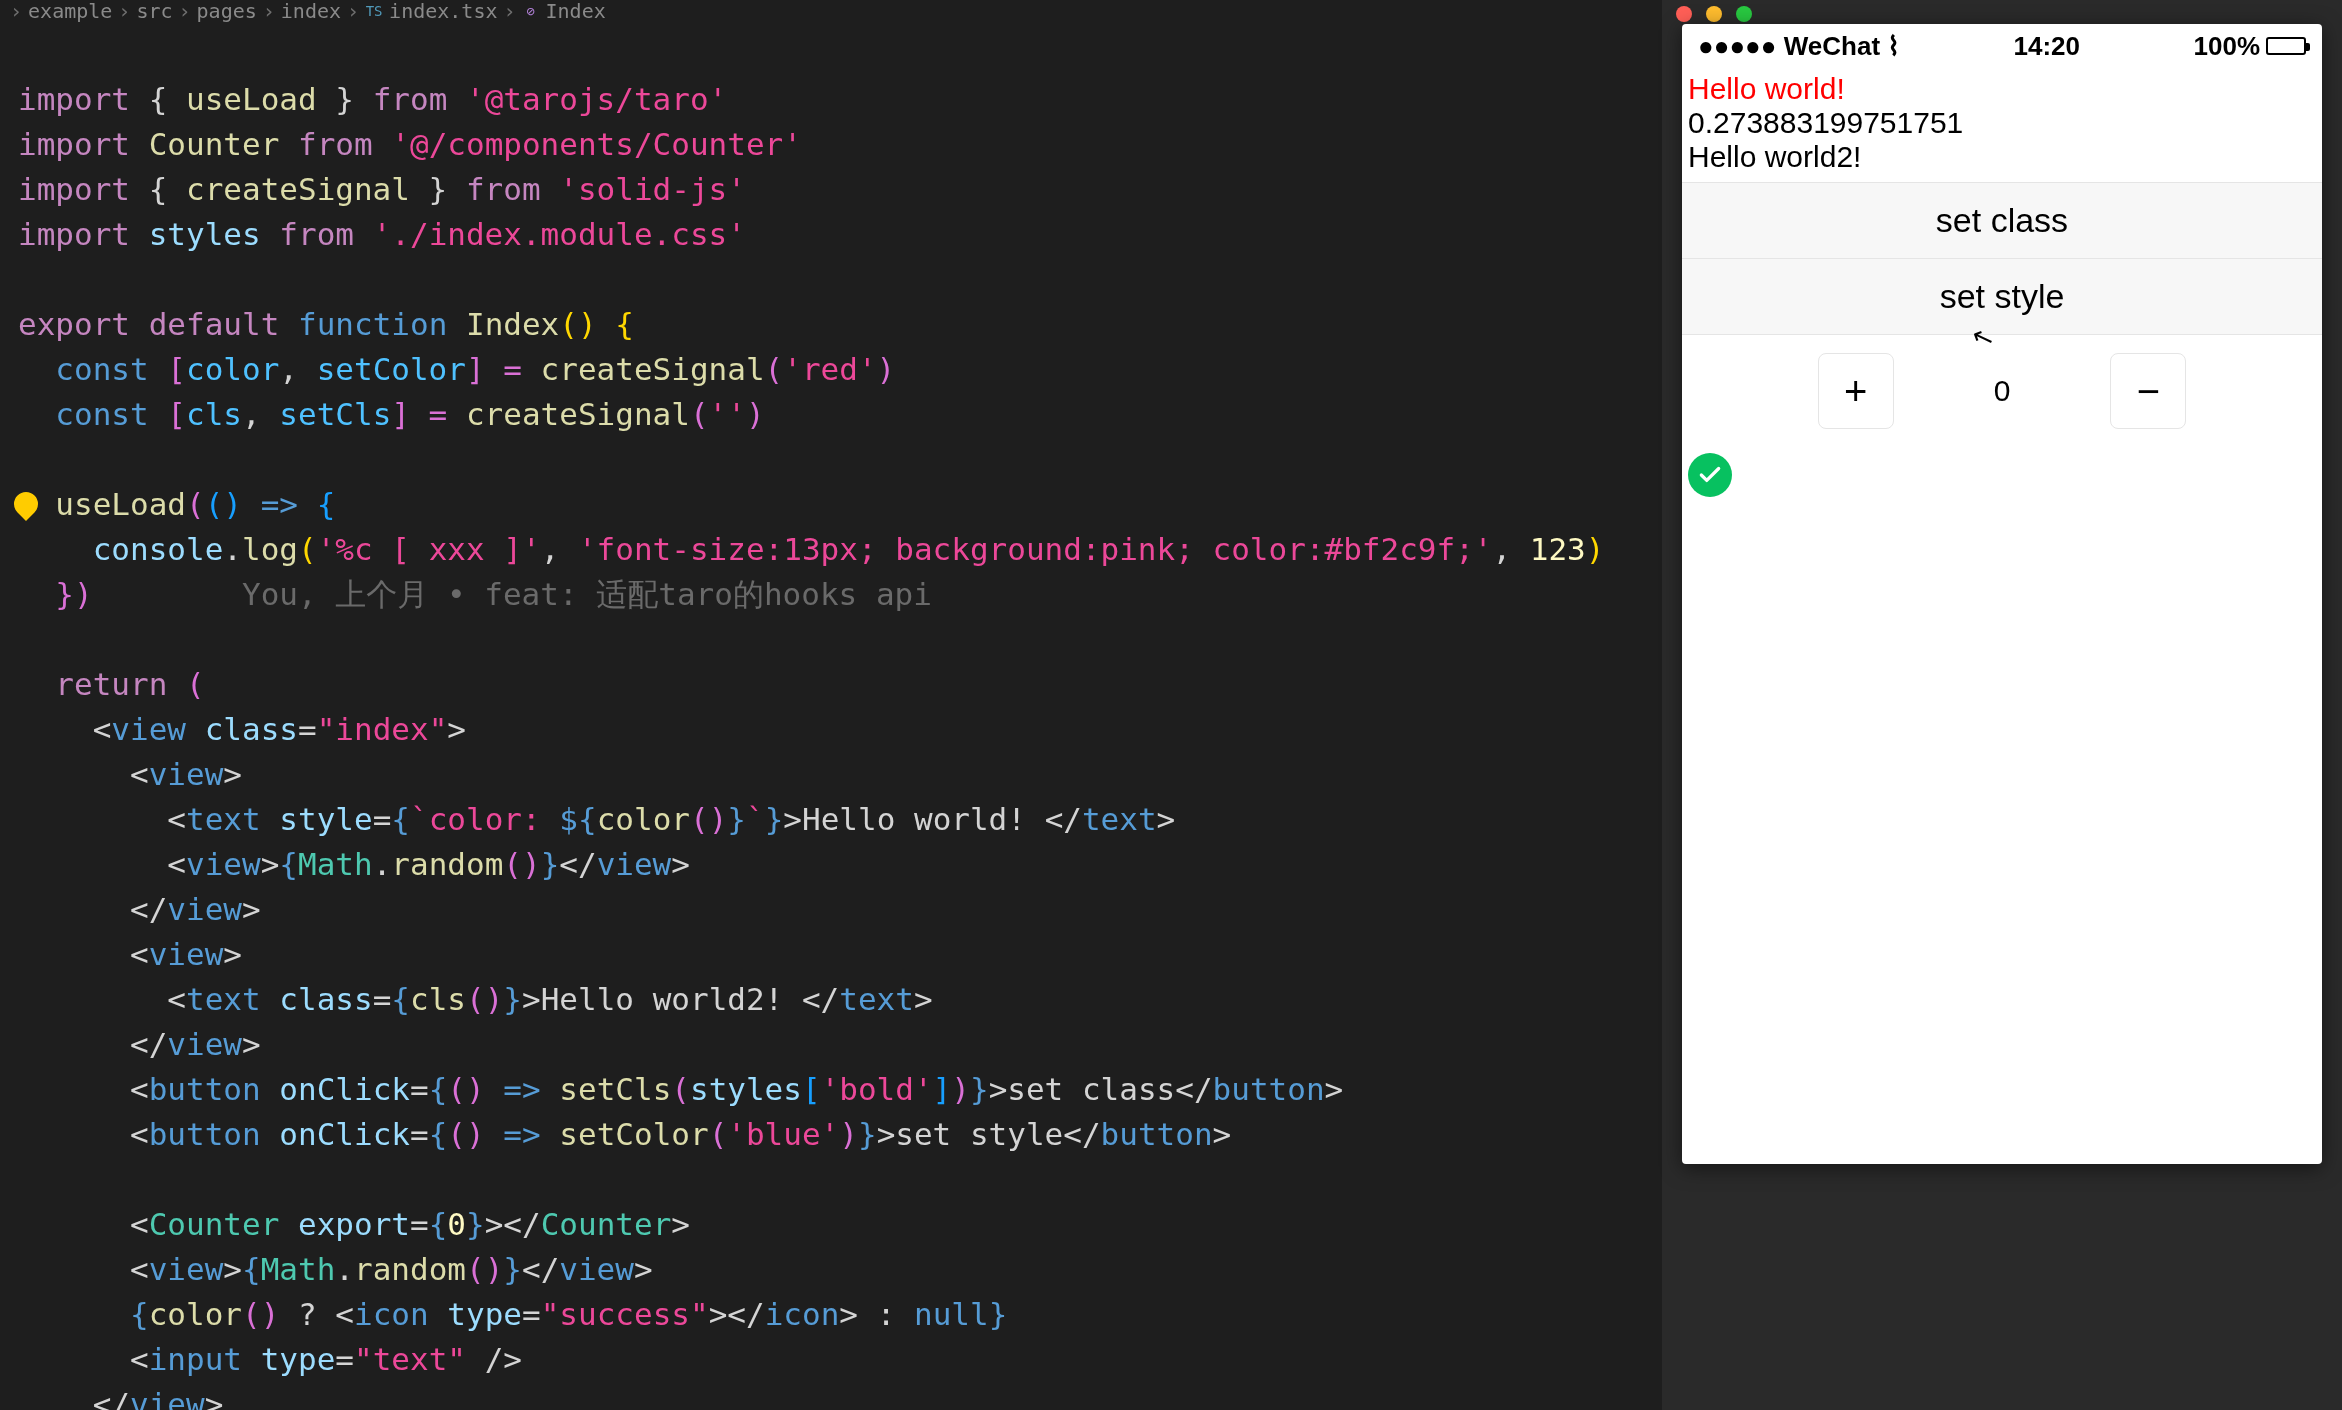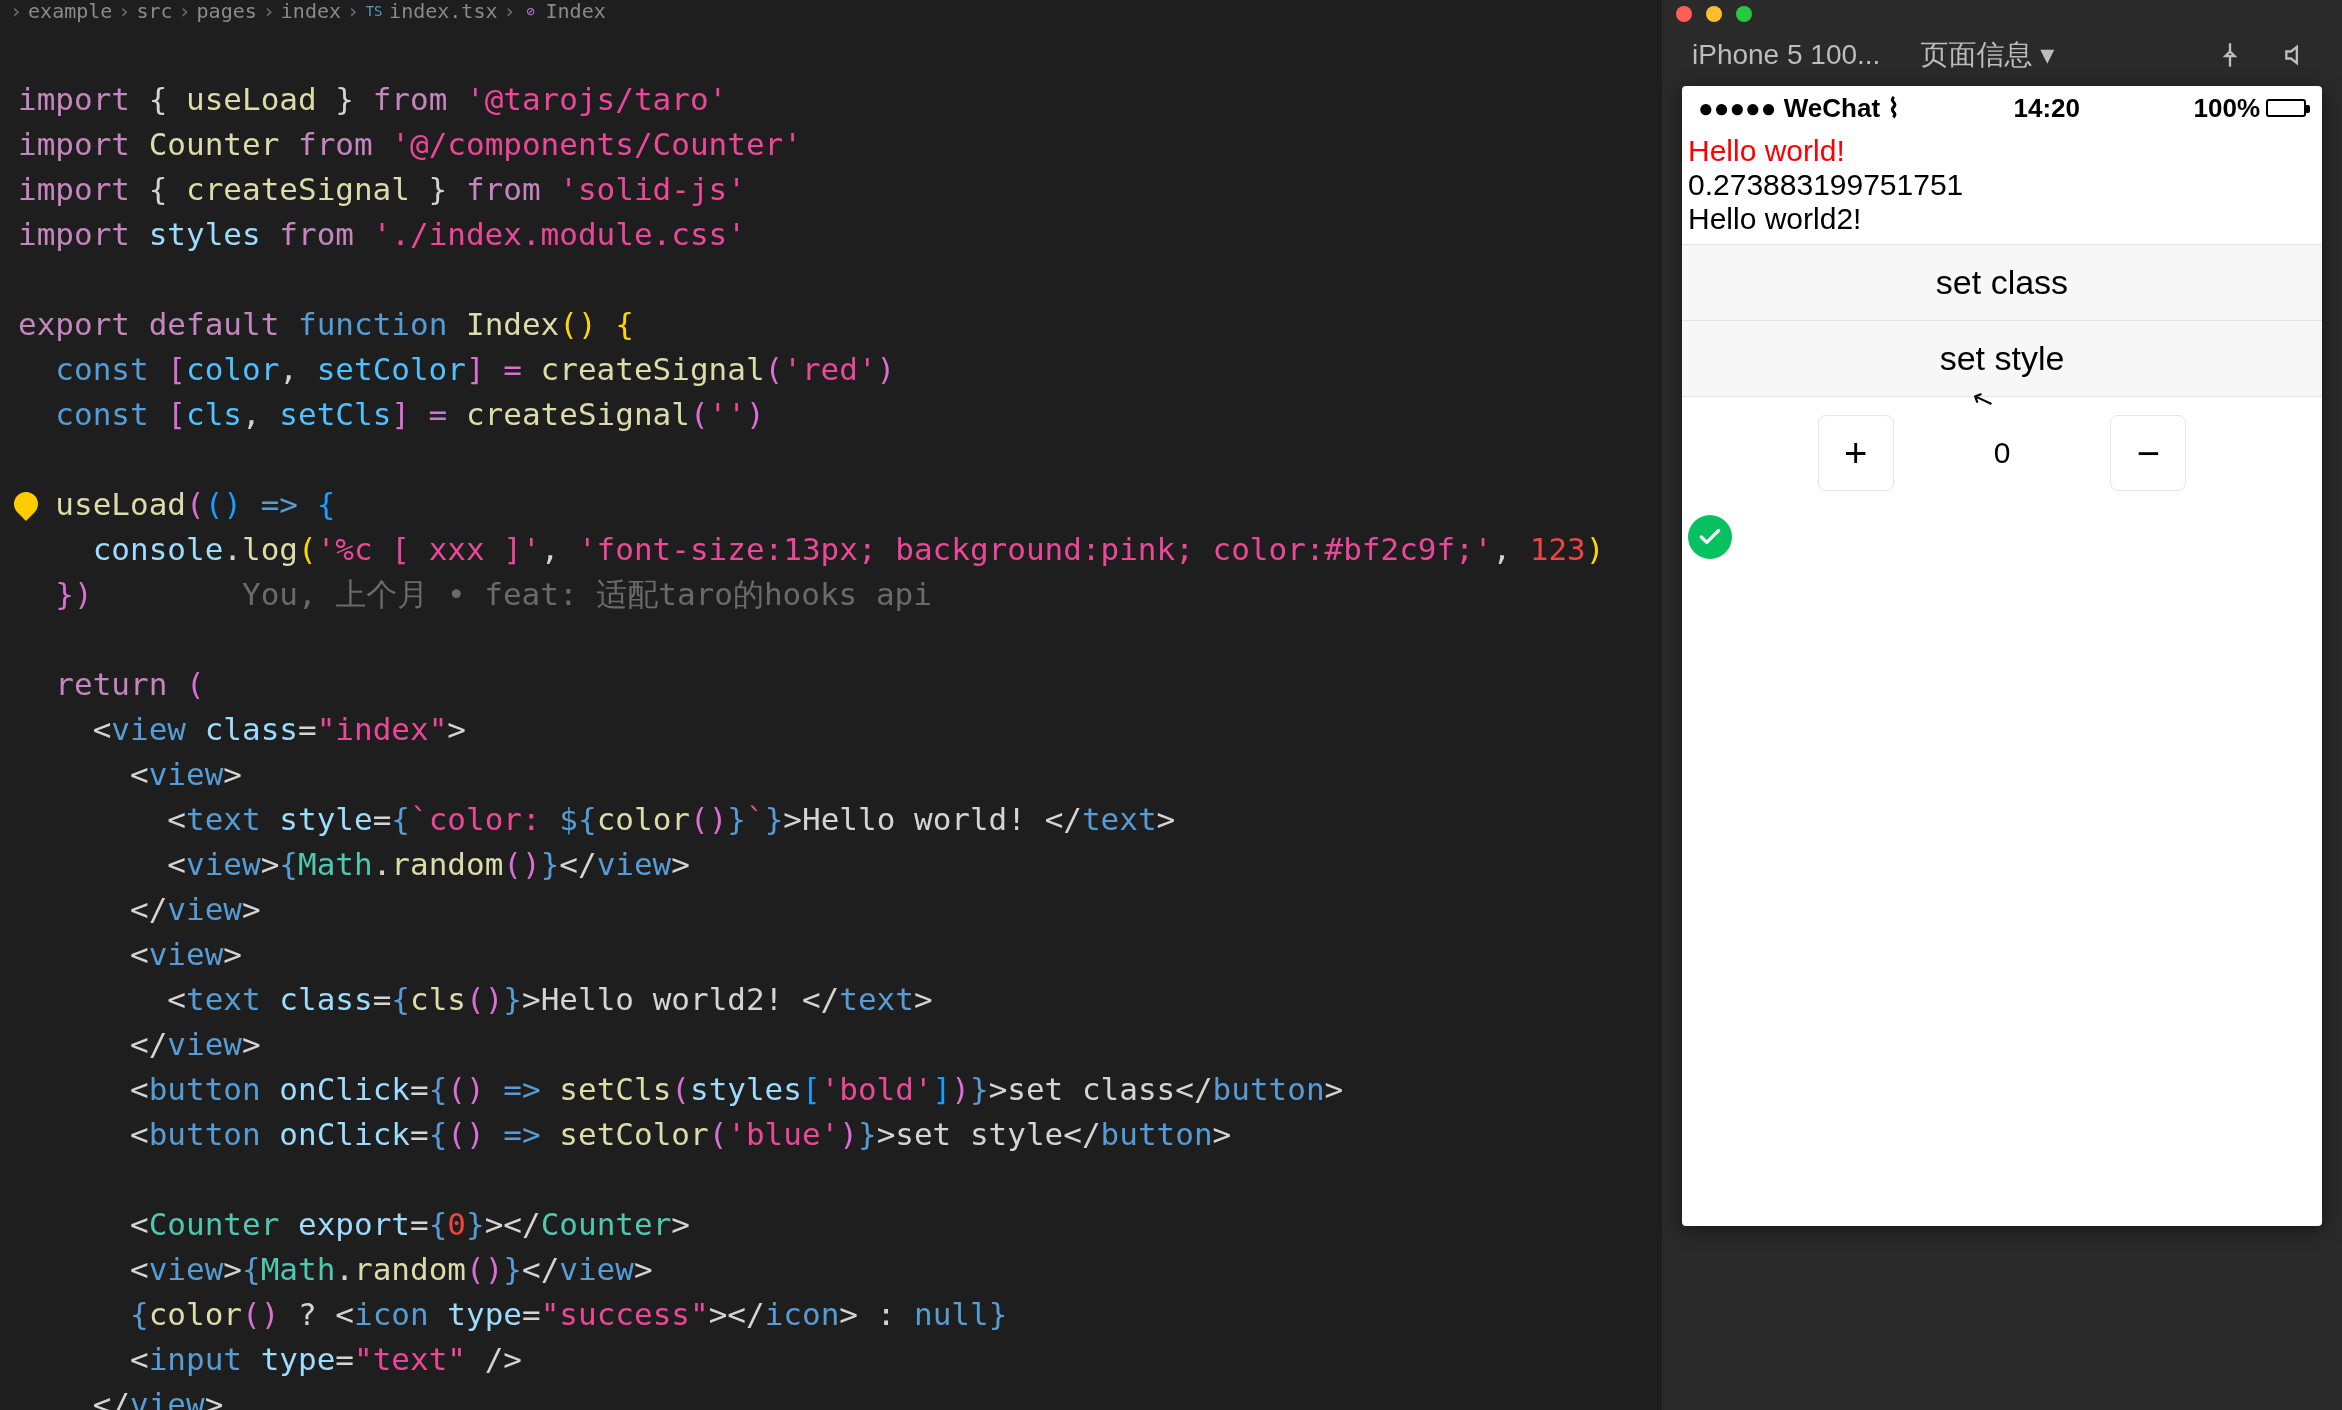--- a/index.html
+++ b/index.html
@@ -53,21 +53,21 @@
   border-radius: 50% 50% 50% 0;
   transform: rotate(-45deg);
 }
 
 
 .kw   { color: #c586c0; }   
 .fn   { color: #dcdcaa; }   
 .ty   { color: #4ec9b0; }   
 .str  { color: #ec4899; }   
 .pun  { color: #d4d4d4; }
-.num  { color: #ef4444; }
+.num  { color: #fef9c3; }
 .var  { color: #9cdcfe; }   
 .cvar { color: #4fc1ff; }   
 .tag  { color: #569cd6; }   
 .attr { color: #9cdcfe; }
 .brkt { color: #ffd700; }
 .brkt2{ color: #da70d6; }
 .brkt3{ color: #179fff; }
 .ghost{ color: #6a6a6a; }
 .strtpl { color: #569cd6; }
 
@@ -252,35 +252,20 @@
 </div>
 
 <div class="sim-pane">
 
   <div class="devtools-top">
     <span class="traffic" style="background:#ff5f57"></span>
     <span class="traffic" style="background:#febc2e"></span>
     <span class="traffic" style="background:#28c840"></span>
   </div>
 
-  <div class="devtools-bar">
-    <span>iPhone 5 100...</span>
-    <span>页面信息 ▾</span>
-    <span class="spacer"></span>
-    <span class="devtools-icon">
-      <svg viewBox="0 0 24 24" fill="none" stroke="#bdbdbd" stroke-width="2">
-          <path d="M12 2v7l4 4H8l4-4V2M12 13v9"></path>
-        </svg>
-    </span>
-    <span class="devtools-icon">
-      <svg viewBox="0 0 24 24" fill="none" stroke="#bdbdbd" stroke-width="2">
-          <path d="M11 5 6 9H2v6h4l5 4V5z"></path>
-        </svg>
-    </span>
-  </div>
 
   <div class="device">
 
     <div class="statusbar">
       <span><span>●●●●● WeChat</span><span> ⌇</span></span>
       <span class="center">14:20</span>
       <span class="right">
         <span>100%</span>
         <span class="battery"><span class="fill"></span></span>
       </span>

